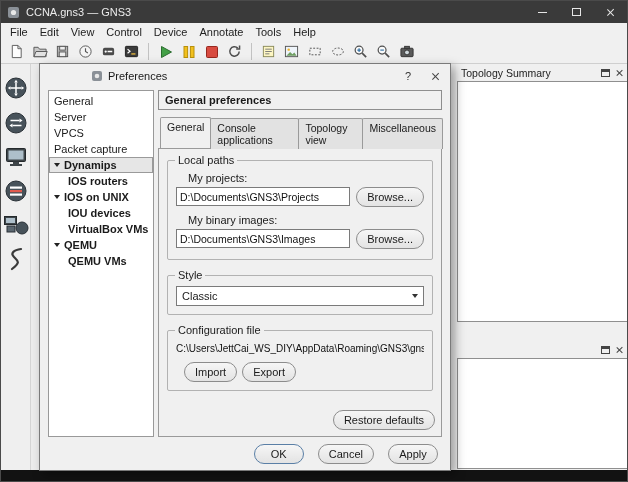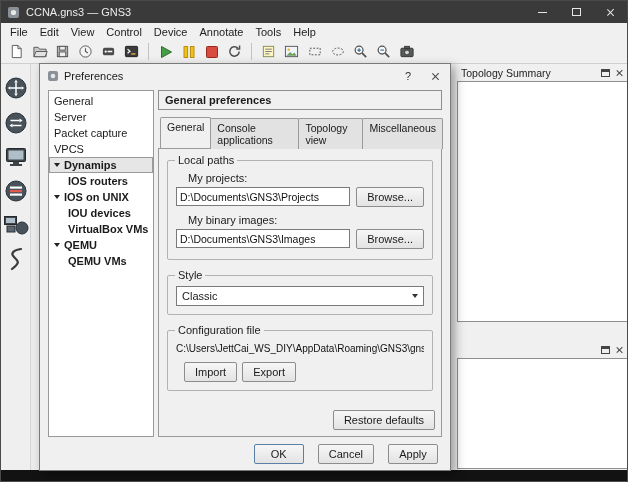--- a/index.html
+++ b/index.html
@@ -38,21 +38,21 @@
   .panel-header { height:17px; display:flex; align-items:center; padding:0 3px 0 5px; }
   .panel-title { flex:1; font-size:10.5px; color:#222; }
   .dock-btn { width:14px; height:13px; display:flex; align-items:center; justify-content:center; }
   .float-ico { position:relative; width:9px; height:8px; border:1px solid #444; }
   .float-ico::before { content:""; position:absolute; top:0; left:0; right:0; height:2px; background:#444; }
   .x-ico.sm { width:8px; height:8px; } .x-ico.sm::before, .x-ico.sm::after { left:3.5px; height:8px; background:#444; }
   .panel-body { flex:1; margin:0 1px 1px 1px; background:#fff; border:1px solid #8f8f8f; }
   .bottomstrip { position:absolute; left:0; right:0; bottom:0; height:11px; background:#121212; }
 
   
-  .dialog { position:absolute; left:38px; top:62px; width:412px; height:408px; background:#f0f0f0; border:1px solid #7a7a7a; box-shadow:4px 4px 10px rgba(0,0,0,.35); }
+  .dialog { position:absolute; left:38px; top:62px; width:412px; height:408px; background:#f0f0f0; border:1px solid #7a7a7a; box-shadow:4px 4px 10px rgba(0,0,0,.35);padding-left:44px; }
   .dlg-titlebar { height:24px; display:flex; align-items:center; padding:0 4px 0 7px; gap:5px; }
   .dlg-title { flex:1; font-size:11px; color:#1a1a1a; }
   .dlg-btn { width:22px; height:18px; display:flex; align-items:center; justify-content:center; color:#333; font-size:11px; }
   .dlg-body { position:absolute; top:26px; left:8px; right:8px; bottom:33px; display:flex; gap:4px; }
 
   .pref-list { width:106px; background:#fff; border:1px solid #999; padding-top:2px; overflow:hidden; }
   .pref-item { height:16px; display:flex; align-items:center; gap:4px; padding:0 3px 0 5px; white-space:nowrap; }
   .pref-item.child { padding-left:19px; }
   .pref-item.bold { font-weight:bold; }
   .pref-item.sel { background:#e6e6e6; outline:1px solid #9a9a9a; outline-offset:-1px; }
@@ -63,21 +63,21 @@
   .tabs { display:flex; margin-top:7px; padding-left:2px; position:relative; z-index:2; }
   .tab { border:1px solid #9a9a9a; border-bottom:none; background:#e2e2e2; padding:3px 6px 3px; font-size:10.5px; margin-right:-1px; border-radius:2px 2px 0 0; position:relative; top:1px; }
   .tab.active { background:#f0f0f0; top:0; padding-bottom:5px; z-index:3; }
   .tab-panel { flex:1; border:1px solid #9a9a9a; background:#f0f0f0; padding:11px 8px 8px; position:relative; }
 
   .group { border:1px solid #b2b2b2; border-radius:2px; position:relative; padding:10px 8px 8px; margin-bottom:15px; }
   .group-title { position:absolute; top:-7px; left:7px; background:#f0f0f0; padding:0 3px; font-size:11px; }
   .field-label { margin:1px 12px 3px; }
   .field-row { display:flex; gap:6px; margin-bottom:7px; }
   .text-input { flex:1; min-width:0; height:19px; border:1px solid #7a7a7a; background:#fff; font-family:"Liberation Sans", sans-serif; font-size:10.5px; padding:0 3px; color:#111; }
-  .btn { height:20px; padding:0 10px; min-width:50px; background:linear-gradient(#f6f6f6,#e3e3e3); border:1px solid #8c8c8c; border-radius:2px; font-family:"Liberation Sans", sans-serif; font-size:11px; color:#1a1a1a; display:inline-flex; align-items:center; justify-content:center; }
+  .btn { height:20px; padding:0 10px; min-width:50px; background:linear-gradient(#f6f6f6,#e3e3e3); border:1px solid #8c8c8c; border-radius:10px; font-family:"Liberation Sans", sans-serif; font-size:11px; color:#1a1a1a; display:inline-flex; align-items:center; justify-content:center; }
   .btn.small { min-width:54px; }
   .btn.default { border-color:#5a7fa6; }
   .combo { height:20px; border:1px solid #7a7a7a; background:#fff; display:flex; align-items:center; padding:0 20px 0 5px; position:relative; }
   .combo-arrow { position:absolute; right:5px; top:7px; width:0; height:0; border-left:3.5px solid transparent; border-right:3.5px solid transparent; border-top:4.5px solid #333; }
   .config-path { font-size:10px; white-space:nowrap; overflow:hidden; margin:2px 0 8px; color:#111; }
   .config-btns { display:flex; gap:5px; padding-left:8px; }
   .restore { position:absolute; right:6px; bottom:6px; }
   .dlg-buttons { position:absolute; bottom:6px; right:12px; display:flex; gap:14px; }
 </style>
 </head>
@@ -318,24 +318,24 @@
     <div class="dlg-body">
 
       <div class="pref-list">
         <div class="pref-item">
             <span>General</span>
           </div>
         <div class="pref-item">
             <span>Server</span>
           </div>
         <div class="pref-item">
+            <span>VPCS</span>
+          </div>
+        <div class="pref-item">
             <span>Packet capture</span>
-          </div>
-        <div class="pref-item">
-            <span>VPCS</span>
           </div>
         <div class="pref-item bold sel">
             <span class="tri-down"></span>
             <span>Dynamips</span>
           </div>
         <div class="pref-item child bold">
             <span>IOS routers</span>
           </div>
         <div class="pref-item bold">
             <span class="tri-down"></span>

